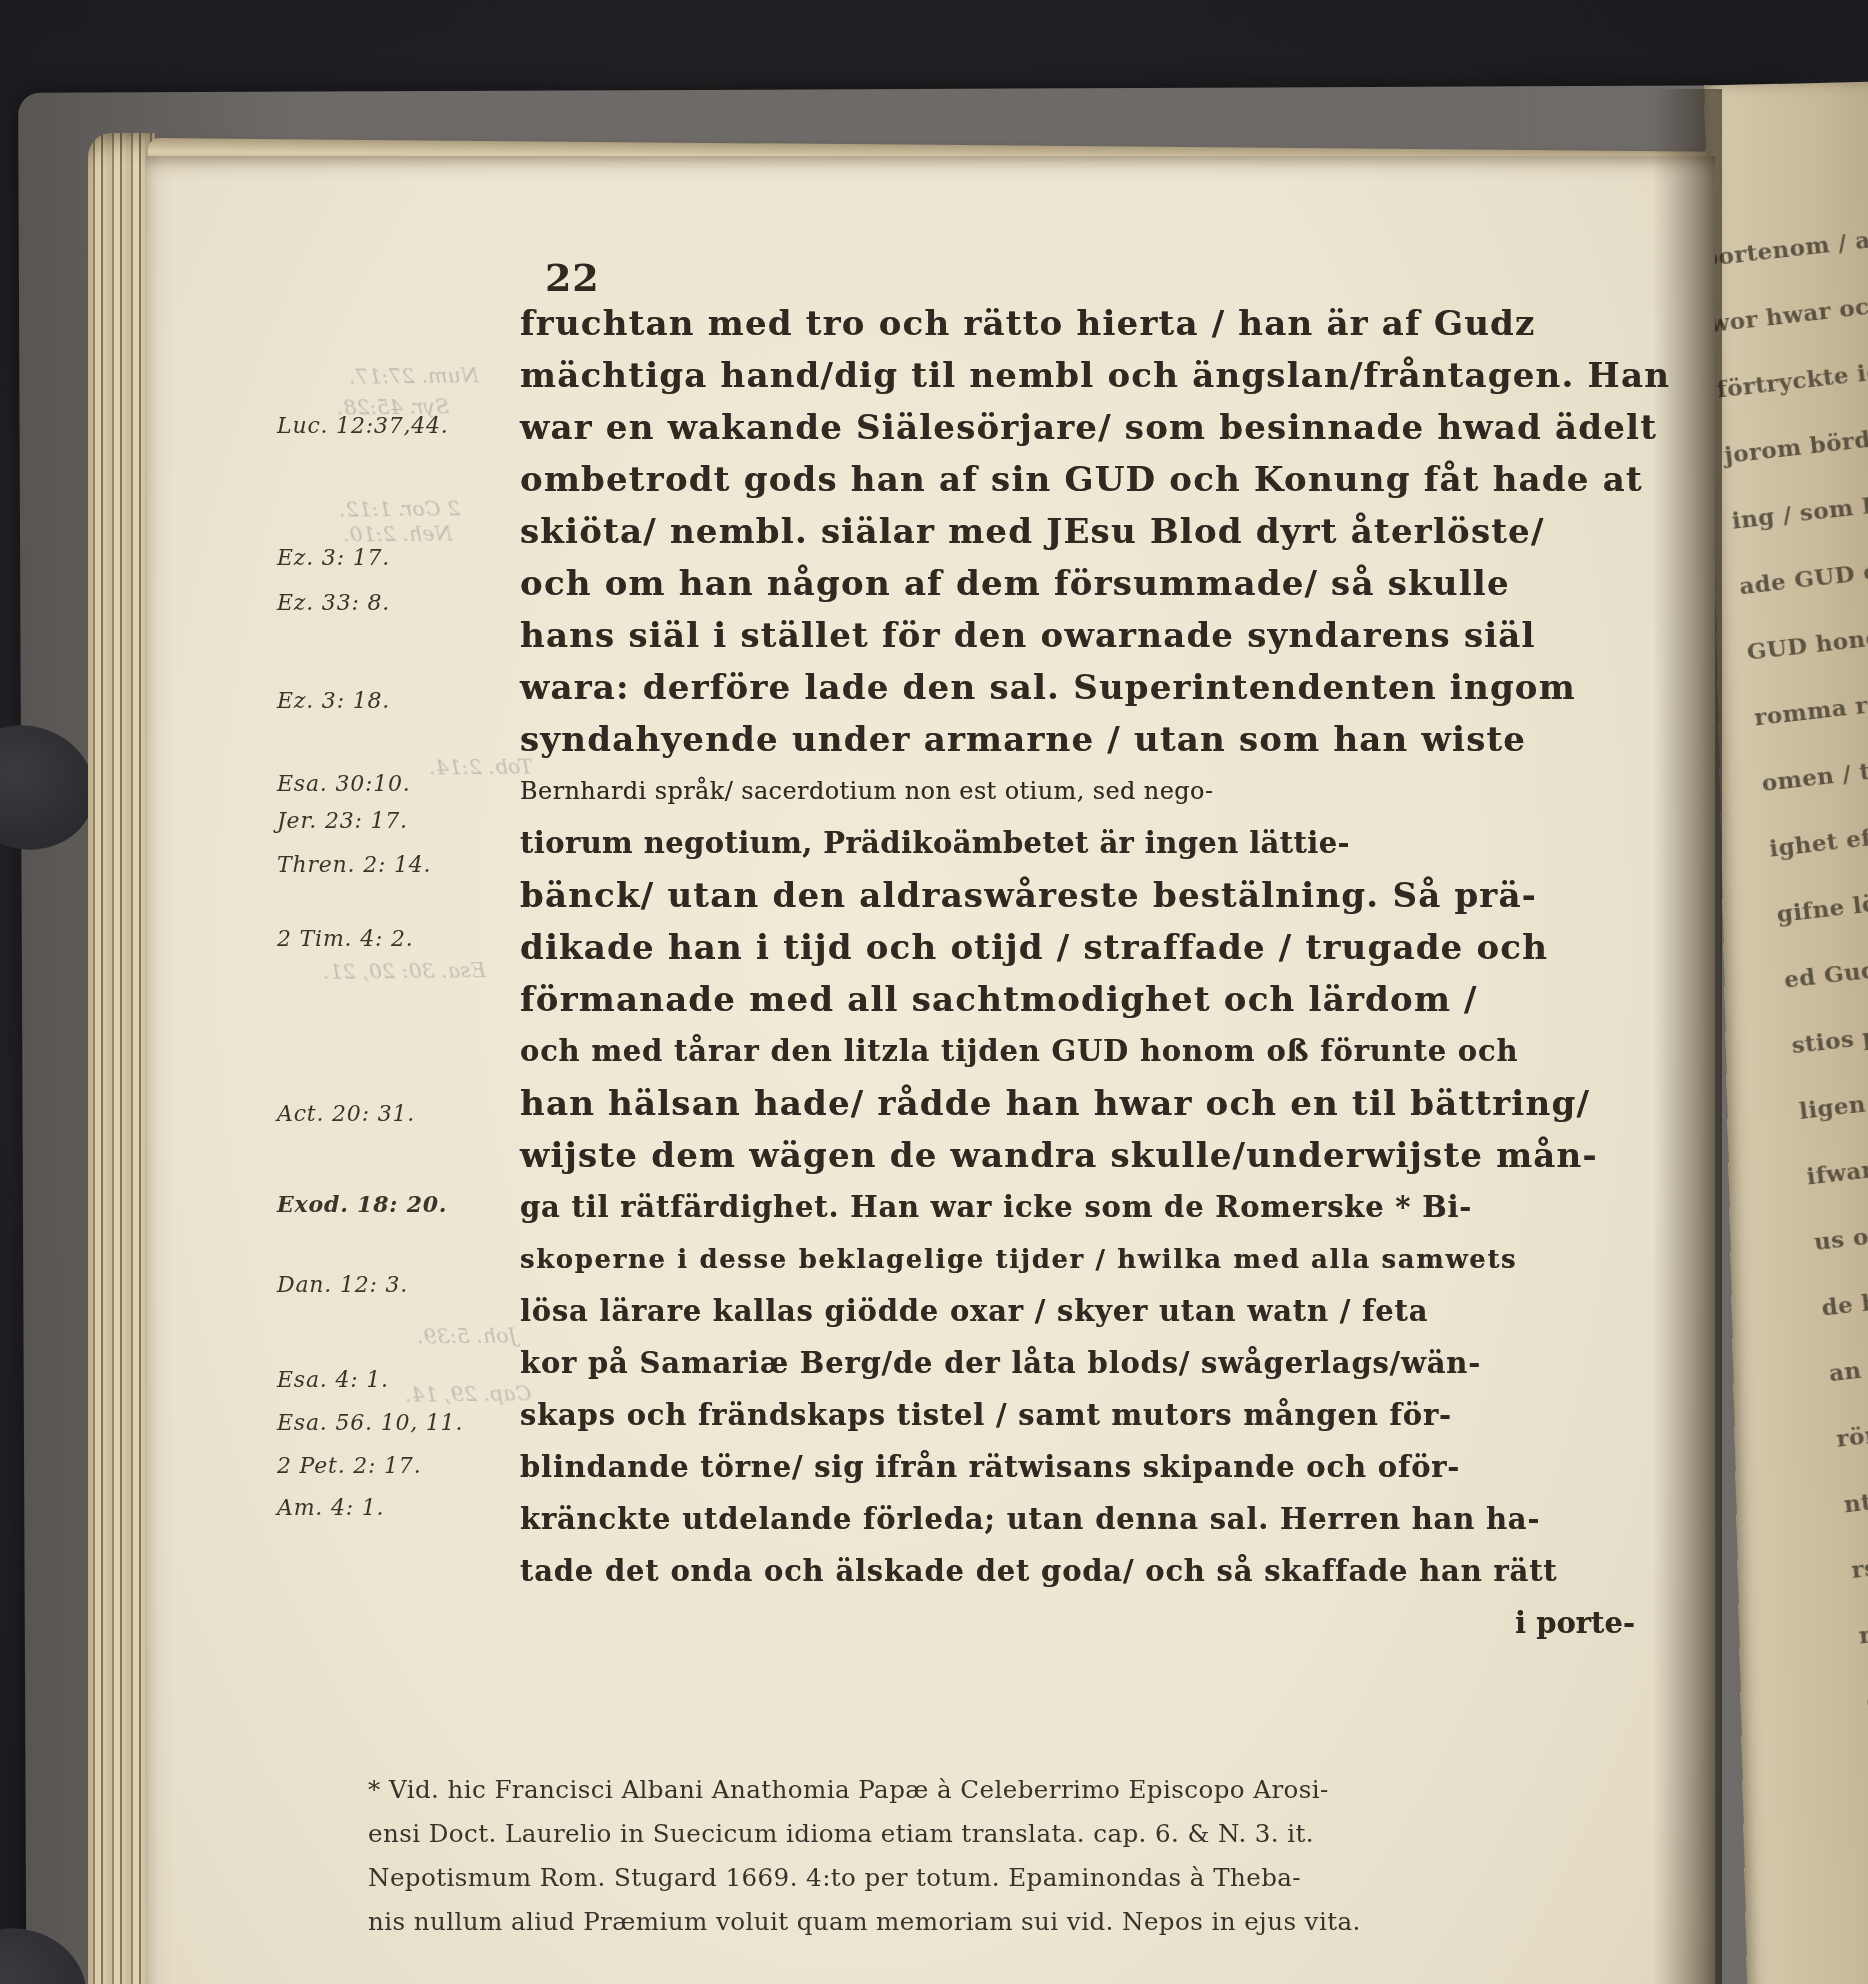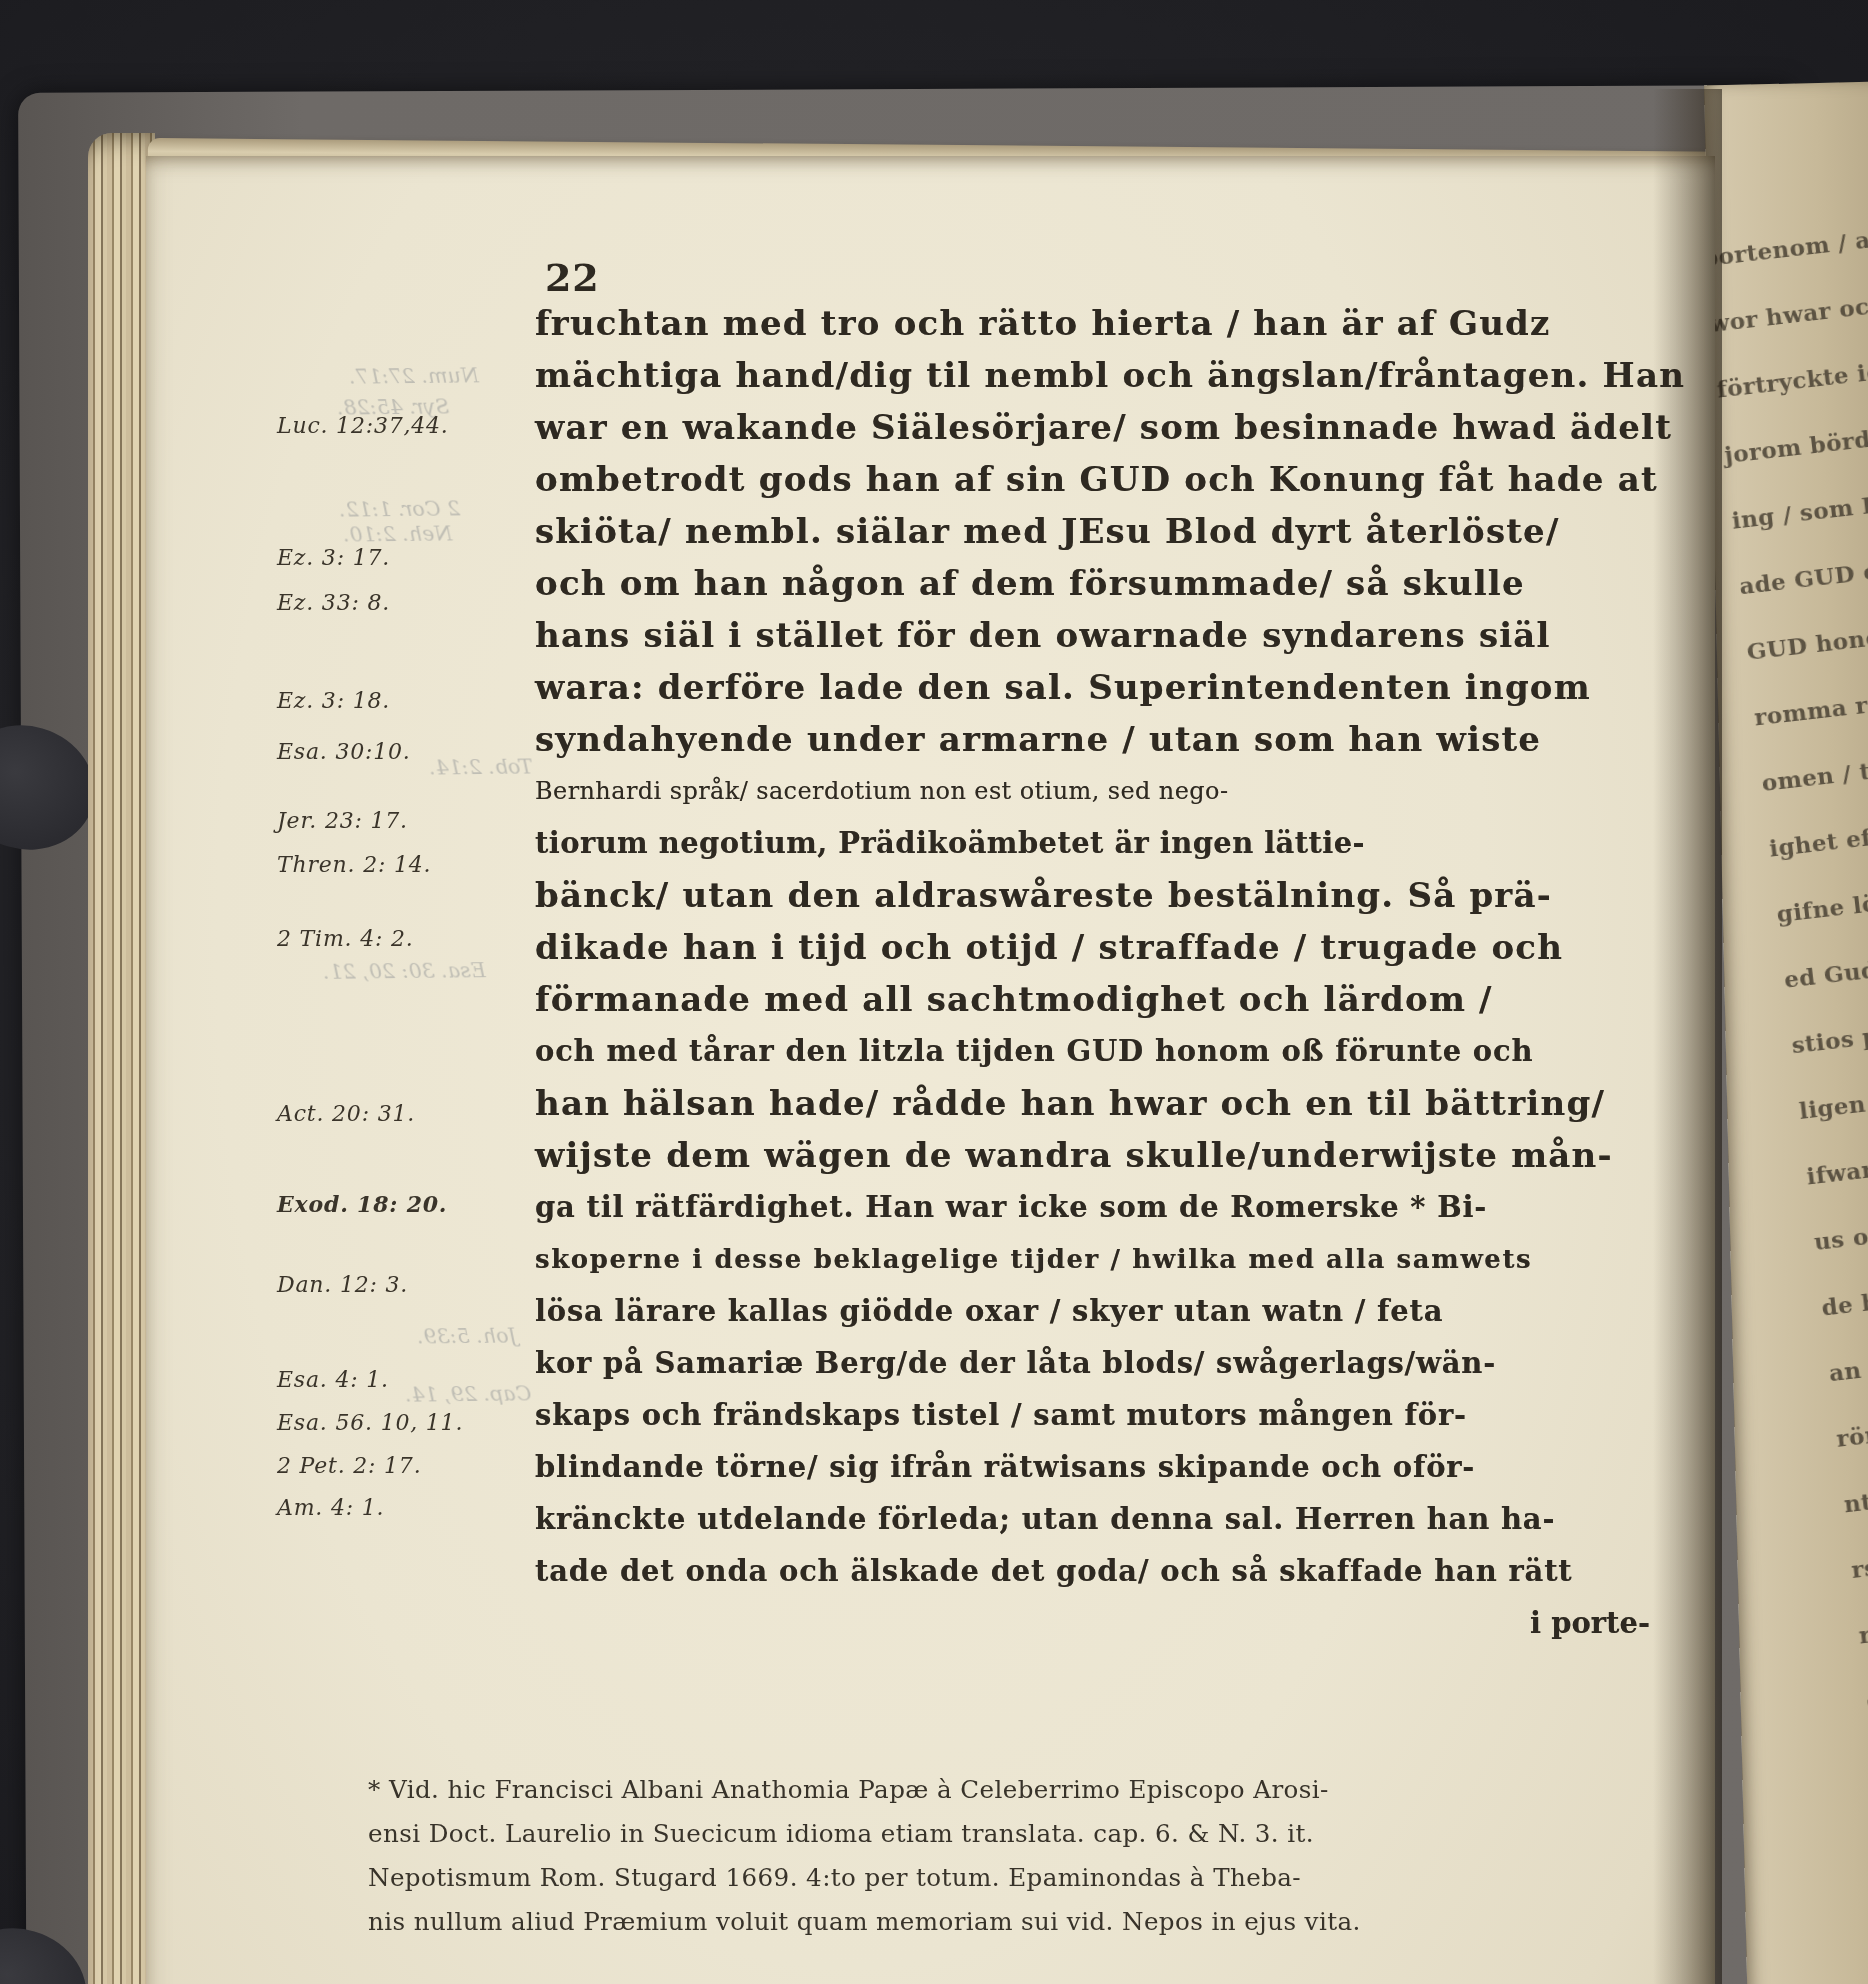--- a/index.html
+++ b/index.html
@@ -76,21 +76,21 @@
       inset -18px 0 36px -16.7px rgba(92,74,44,.5),
       inset 13.5px 0 28px -17.5px rgba(92,74,44,.42);
     z-index:4;
   }
 
   .page-number{
     position:absolute;left:399px;top:99px;
     font-size:38px;font-weight:bold;color:#2e2921;letter-spacing:0.8px;
   }
 
-  .main-lines{position:absolute;left:389px;top:141px;width:1131px;}
+  .main-lines{position:absolute;left:374px;top:141px;width:1131px;}
   .line{white-space:nowrap;height:52px;display:flex;align-items:center;color:#2e2921;
         text-shadow:0 0 0.4px rgba(46,41,33,.45);}
   .line.lg{font-size:34px;font-weight:bold;letter-spacing:1.2px;}
   .line.md{font-size:29px;font-weight:bold;letter-spacing:0.8px;}
   .line.sm{font-size:26px;font-weight:bold;letter-spacing:1.6px;}
   .line.roman{font-size:24px;font-weight:normal;letter-spacing:0.4px;}
   .line.mixed{font-size:29px;font-weight:bold;letter-spacing:0.4px;}
   .line.catchword{font-size:29px;font-weight:bold;justify-content:flex-end;padding-right:16px;}
 
   .margin-notes{position:absolute;left:131px;top:0;width:262px;height:100%;}
@@ -166,21 +166,21 @@
         <div class="ghost" style="left: 259px; top: 1226px;">Cap. 29, 14.</div>
       </div>
 
     <div class="page-number">22</div>
 
     <div class="margin-notes" id="margin-notes">
         <div class="margin-note" style="top: 257px;">Luc. 12:37,44.</div>
         <div class="margin-note" style="top: 389px;">Ez. 3: 17.</div>
         <div class="margin-note" style="top: 434px;">Ez. 33:  8.</div>
         <div class="margin-note" style="top: 532px;">Ez. 3: 18.</div>
-        <div class="margin-note" style="top: 583px;">Esa. 30:10.</div>
+        <div class="margin-note" style="top: 615px;">Esa. 30:10.</div>
         <div class="margin-note" style="top: 652px;">Jer. 23: 17.</div>
         <div class="margin-note" style="top: 696px;">Thren. 2: 14.</div>
         <div class="margin-note" style="top: 770px;">2 Tim. 4: 2.</div>
         <div class="margin-note" style="top: 945px;">Act. 20: 31.</div>
         <div class="margin-note" style="top: 1035px; font-weight: bold;">Exod. 18: 20.</div>
         <div class="margin-note" style="top: 1116px;">Dan. 12: 3.</div>
         <div class="margin-note" style="top: 1211px;">Esa. 4: 1.</div>
         <div class="margin-note" style="top: 1254px;">Esa. 56. 10, 11.</div>
         <div class="margin-note" style="top: 1297px;">2 Pet. 2: 17.</div>
         <div class="margin-note" style="top: 1339px;">Am. 4: 1.</div>

